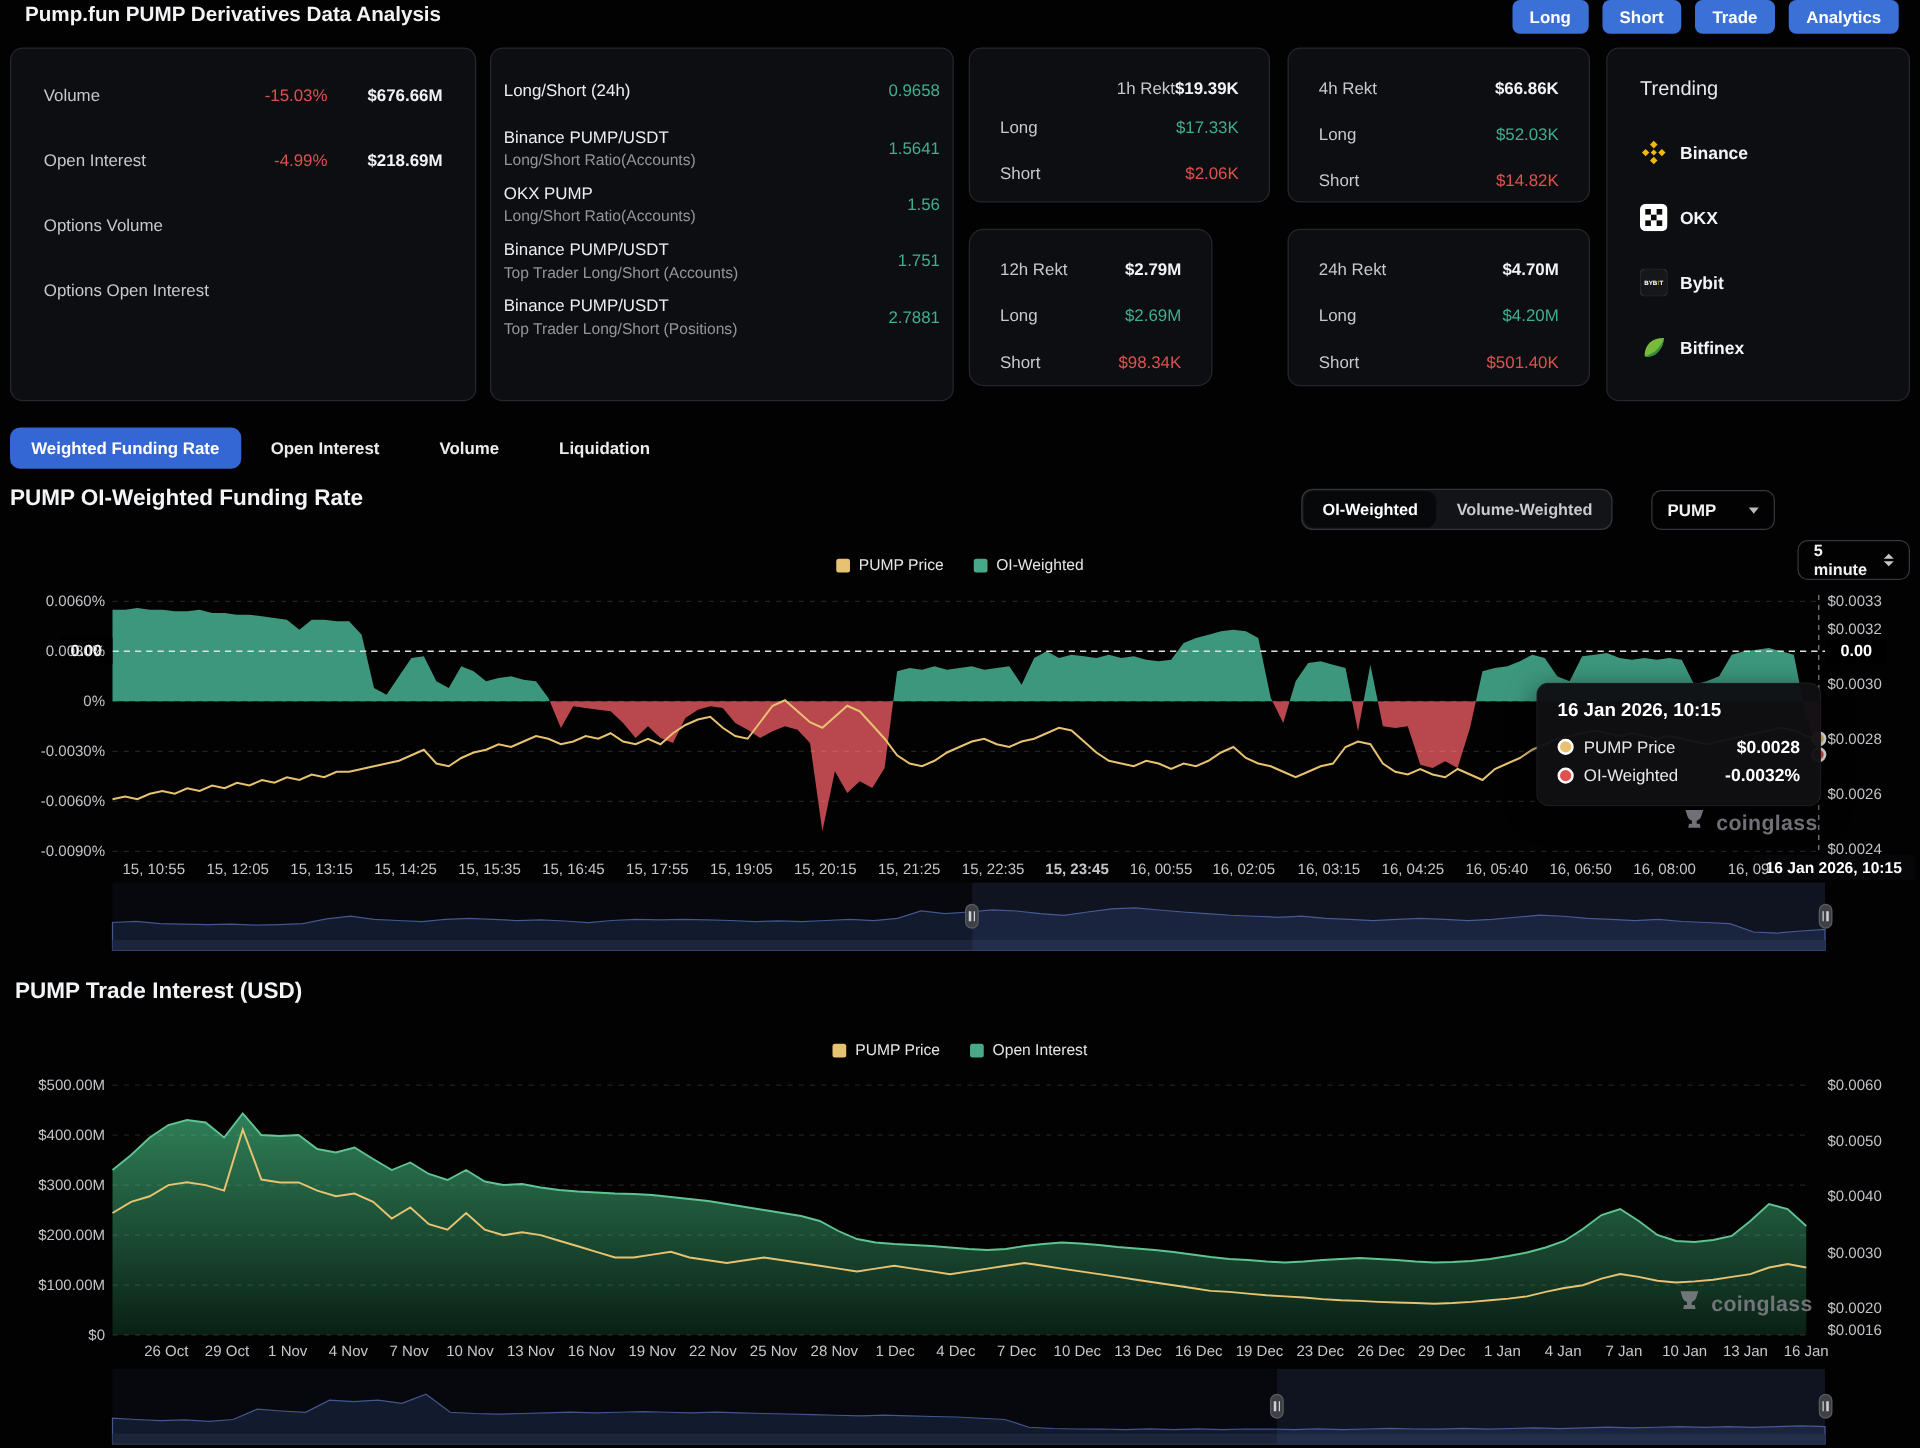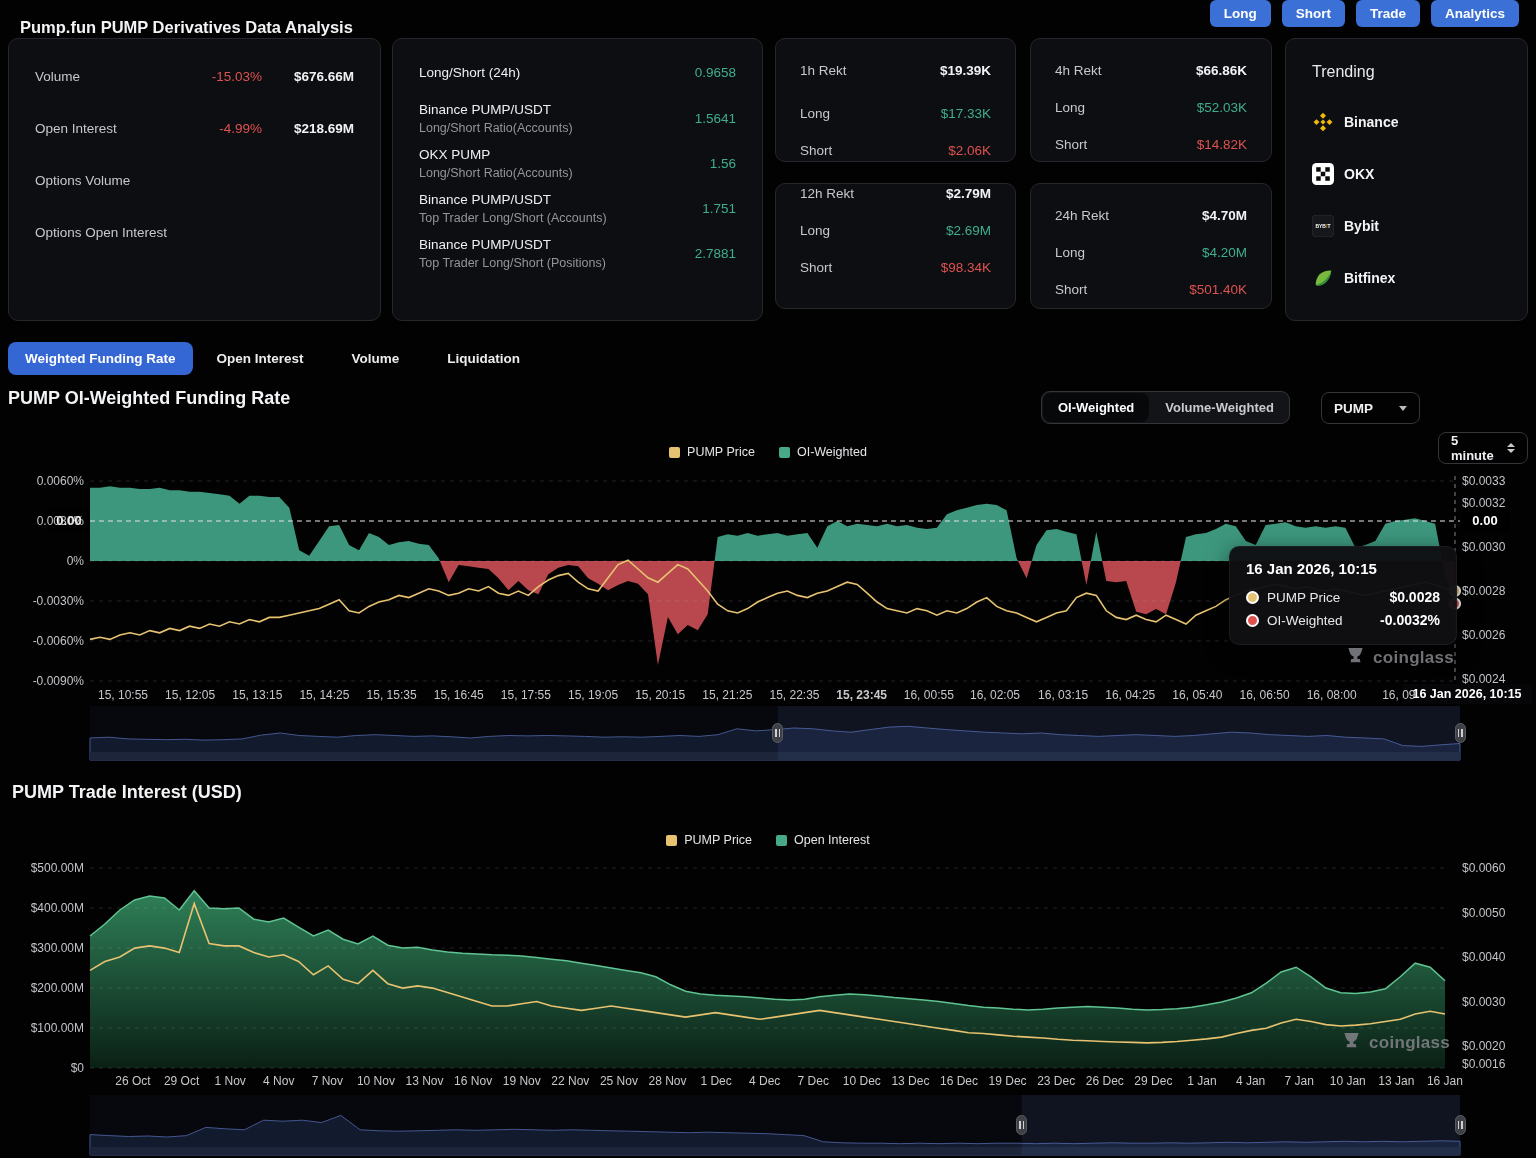--- a/index.html
+++ b/index.html
@@ -3,32 +3,32 @@
 <meta charset="utf-8">
 <style>
   html,body{margin:0;padding:0;background:#000;}
   .stage{position:relative;width:1536px;height:1158px;background:#020203;overflow:hidden;
          font-family:"Liberation Sans",sans-serif;-webkit-font-smoothing:antialiased;color:#eee;}
   svg.charts{position:absolute;left:0;top:0;pointer-events:none;}
   .overlay{position:absolute;left:0;top:0;width:1536px;height:1158px;pointer-events:none;}
   .overlay [data-interactable="true"]{pointer-events:auto;cursor:pointer;}
 
   
-  .hdr-title{position:absolute;left:20px;top:18px;font-size:16.5px;font-weight:600;color:#f3f3f5;}
+  .hdr-title{position:absolute;left:20px;top:3px;font-size:16.5px;font-weight:600;color:#f3f3f5;}
   .hdr-btns{position:absolute;right:17px;top:0;display:flex;gap:11px;}
   .btn-blue{height:27px;line-height:27px;padding:0 14px;background:#3b70d6;border-radius:6px;
             color:#fff;font-size:13.5px;font-weight:700;cursor:pointer;}
 
   
   .panel{position:absolute;background:#0d0e11;border:1px solid #26272c;border-radius:10px;box-sizing:border-box;}
   .stat-row{display:flex;align-items:center;margin:0 26px;height:19px;}
   .stat-label{flex:1;font-size:13.5px;color:#c7c8cc;}
   .stat-change{width:92px;text-align:right;font-size:13.5px;color:#dd5250;}
   .stat-value{width:92px;text-align:right;font-size:13.5px;font-weight:700;color:#f2f2f4;}
-  .ratio-row{display:flex;align-items:center;margin:0 26px;}
+  .ratio-row{display:flex;align-items:center;margin:0 10px;}
   .ratio-text .t{font-size:13.5px;color:#eceff1;font-weight:500;}
   .ratio-text .s{font-size:12.5px;color:#94959b;margin-top:4px;}
   .ratio-val{margin-left:auto;font-size:13.5px;color:#3fae8c;}
   .rekt-row{display:flex;align-items:center;margin:0 24px;height:19px;}
   .rekt-label{flex:1;font-size:13.5px;color:#c7c8cc;}
   .rekt-val{font-size:13.5px;font-weight:600;color:#f2f2f4;}
   .rekt-val.green{color:#3fae8c;font-weight:500;}
   .rekt-val.red{color:#dd5250;font-weight:500;}
   .trend-title{margin:24px 0 0 26px;font-size:16px;color:#e8e9eb;}
   .trend-item{display:flex;align-items:center;gap:10px;margin:30px 0 0 26px;cursor:pointer;}
@@ -190,21 +190,21 @@
       </div>
       <div class="ratio-row" data-interactable="false" style="margin-bottom: 12px;">
         <div class="ratio-text" data-interactable="false">
           <div class="t" data-interactable="false">Binance PUMP/USDT</div>
           <div class="s" data-interactable="false">Top Trader Long/Short (Positions)</div>
         </div>
         <div class="ratio-val" data-interactable="false">2.7881</div>
       </div>
     </section>
   <section class="panel rekt" id="rekt-0" data-interactable="false" style="left:775px;top:38px;width:241px;height:124px;padding-top:22px;">
-      <div class="rekt-row" data-interactable="false" style="margin-bottom: 24px;">
+      <div class="rekt-row" data-interactable="false" style="margin-bottom: 12px; text-align: right;">
         <span class="rekt-label" data-interactable="false">1h Rekt</span>
         <span class="rekt-val" data-interactable="false">$19.39K</span>
       </div>
       <div class="rekt-row" data-interactable="false" style="margin-bottom: 18px;">
         <span class="rekt-label" data-interactable="false">Long</span>
         <span class="rekt-val green" data-interactable="false">$17.33K</span>
       </div>
       <div class="rekt-row" data-interactable="false">
         <span class="rekt-label" data-interactable="false">Short</span>
         <span class="rekt-val red" data-interactable="false">$2.06K</span>
@@ -217,21 +217,21 @@
       </div>
       <div class="rekt-row" data-interactable="false" style="margin-bottom: 18px;">
         <span class="rekt-label" data-interactable="false">Long</span>
         <span class="rekt-val green" data-interactable="false">$52.03K</span>
       </div>
       <div class="rekt-row" data-interactable="false">
         <span class="rekt-label" data-interactable="false">Short</span>
         <span class="rekt-val red" data-interactable="false">$14.82K</span>
       </div>
     </section>
-  <section class="panel rekt" id="rekt-2" data-interactable="false" style="left:775px;top:183px;width:241px;height:126px;">
+  <section class="panel rekt" id="rekt-2" data-interactable="false" style="left:775px;top:183px;width:195px;height:126px;padding-top:22px;border-radius:12px;">
       <div class="rekt-row" data-interactable="false" style="margin-bottom: 18px;">
         <span class="rekt-label" data-interactable="false">12h Rekt</span>
         <span class="rekt-val" data-interactable="false">$2.79M</span>
       </div>
       <div class="rekt-row" data-interactable="false" style="margin-bottom: 18px;">
         <span class="rekt-label" data-interactable="false">Long</span>
         <span class="rekt-val green" data-interactable="false">$2.69M</span>
       </div>
       <div class="rekt-row" data-interactable="false">
         <span class="rekt-label" data-interactable="false">Short</span>

